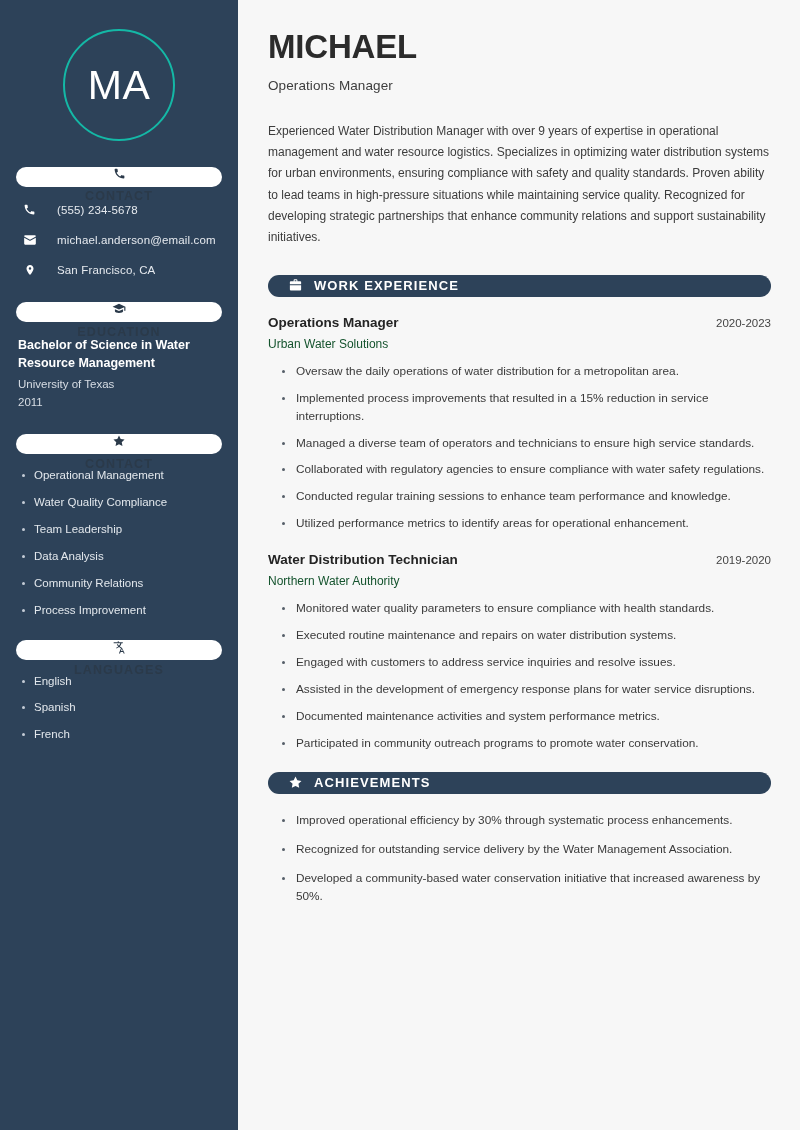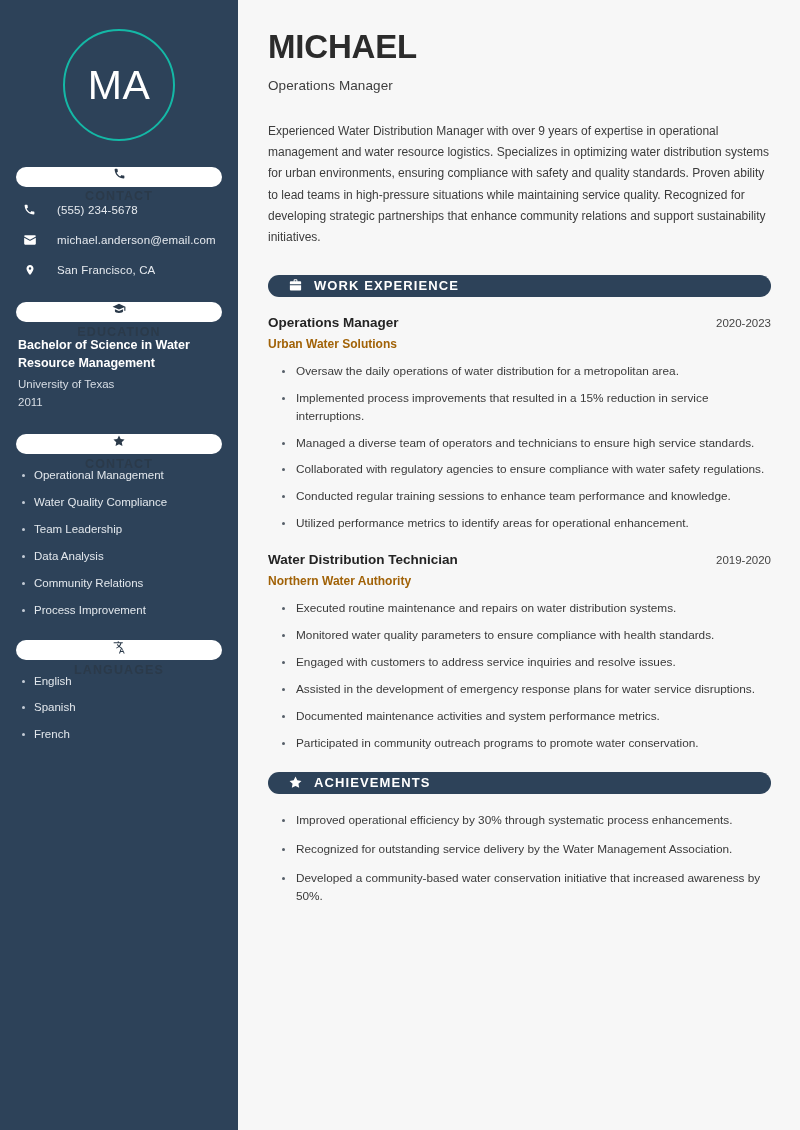--- a/index.html
+++ b/index.html
@@ -195,24 +195,23 @@
     font-weight: bold;
     color: #242424;
   }
   .job-dates {
     font-size: 11.5px;
     color: #444444;
     white-space: nowrap;
   }
   .job-company {
     font-size: 12px;
-    color: #a16207;
+    color: #14532d;
     margin-top: 7px;
     margin-bottom: 12px;
-    font-weight: bold;
   }
 
   .main-list { list-style: none; padding-left: 12px; }
   .main-list li {
     position: relative;
     font-size: 11.8px;
     color: #3a3a3a;
     line-height: 1.52;
     padding-left: 16px;
     margin-bottom: 9px;
@@ -369,22 +368,22 @@
         </ul>
       </div>
 
       <div class="job">
         <div class="job-head">
           <span class="job-role">Water Distribution Technician</span>
           <span class="job-dates">2019-2020</span>
         </div>
         <div class="job-company">Northern Water Authority</div>
         <ul class="main-list">
+          <li>Monitored water quality parameters to ensure compliance with health standards.</li>
           <li>Executed routine maintenance and repairs on water distribution systems.</li>
-          <li>Monitored water quality parameters to ensure compliance with health standards.</li>
           <li>Engaged with customers to address service inquiries and resolve issues.</li>
           <li>Assisted in the development of emergency response plans for water service disruptions.</li>
           <li>Documented maintenance activities and system performance metrics.</li>
           <li>Participated in community outreach programs to promote water conservation.</li>
         </ul>
       </div>
     </section>
 
     <section>
       <div class="dark-pill">

